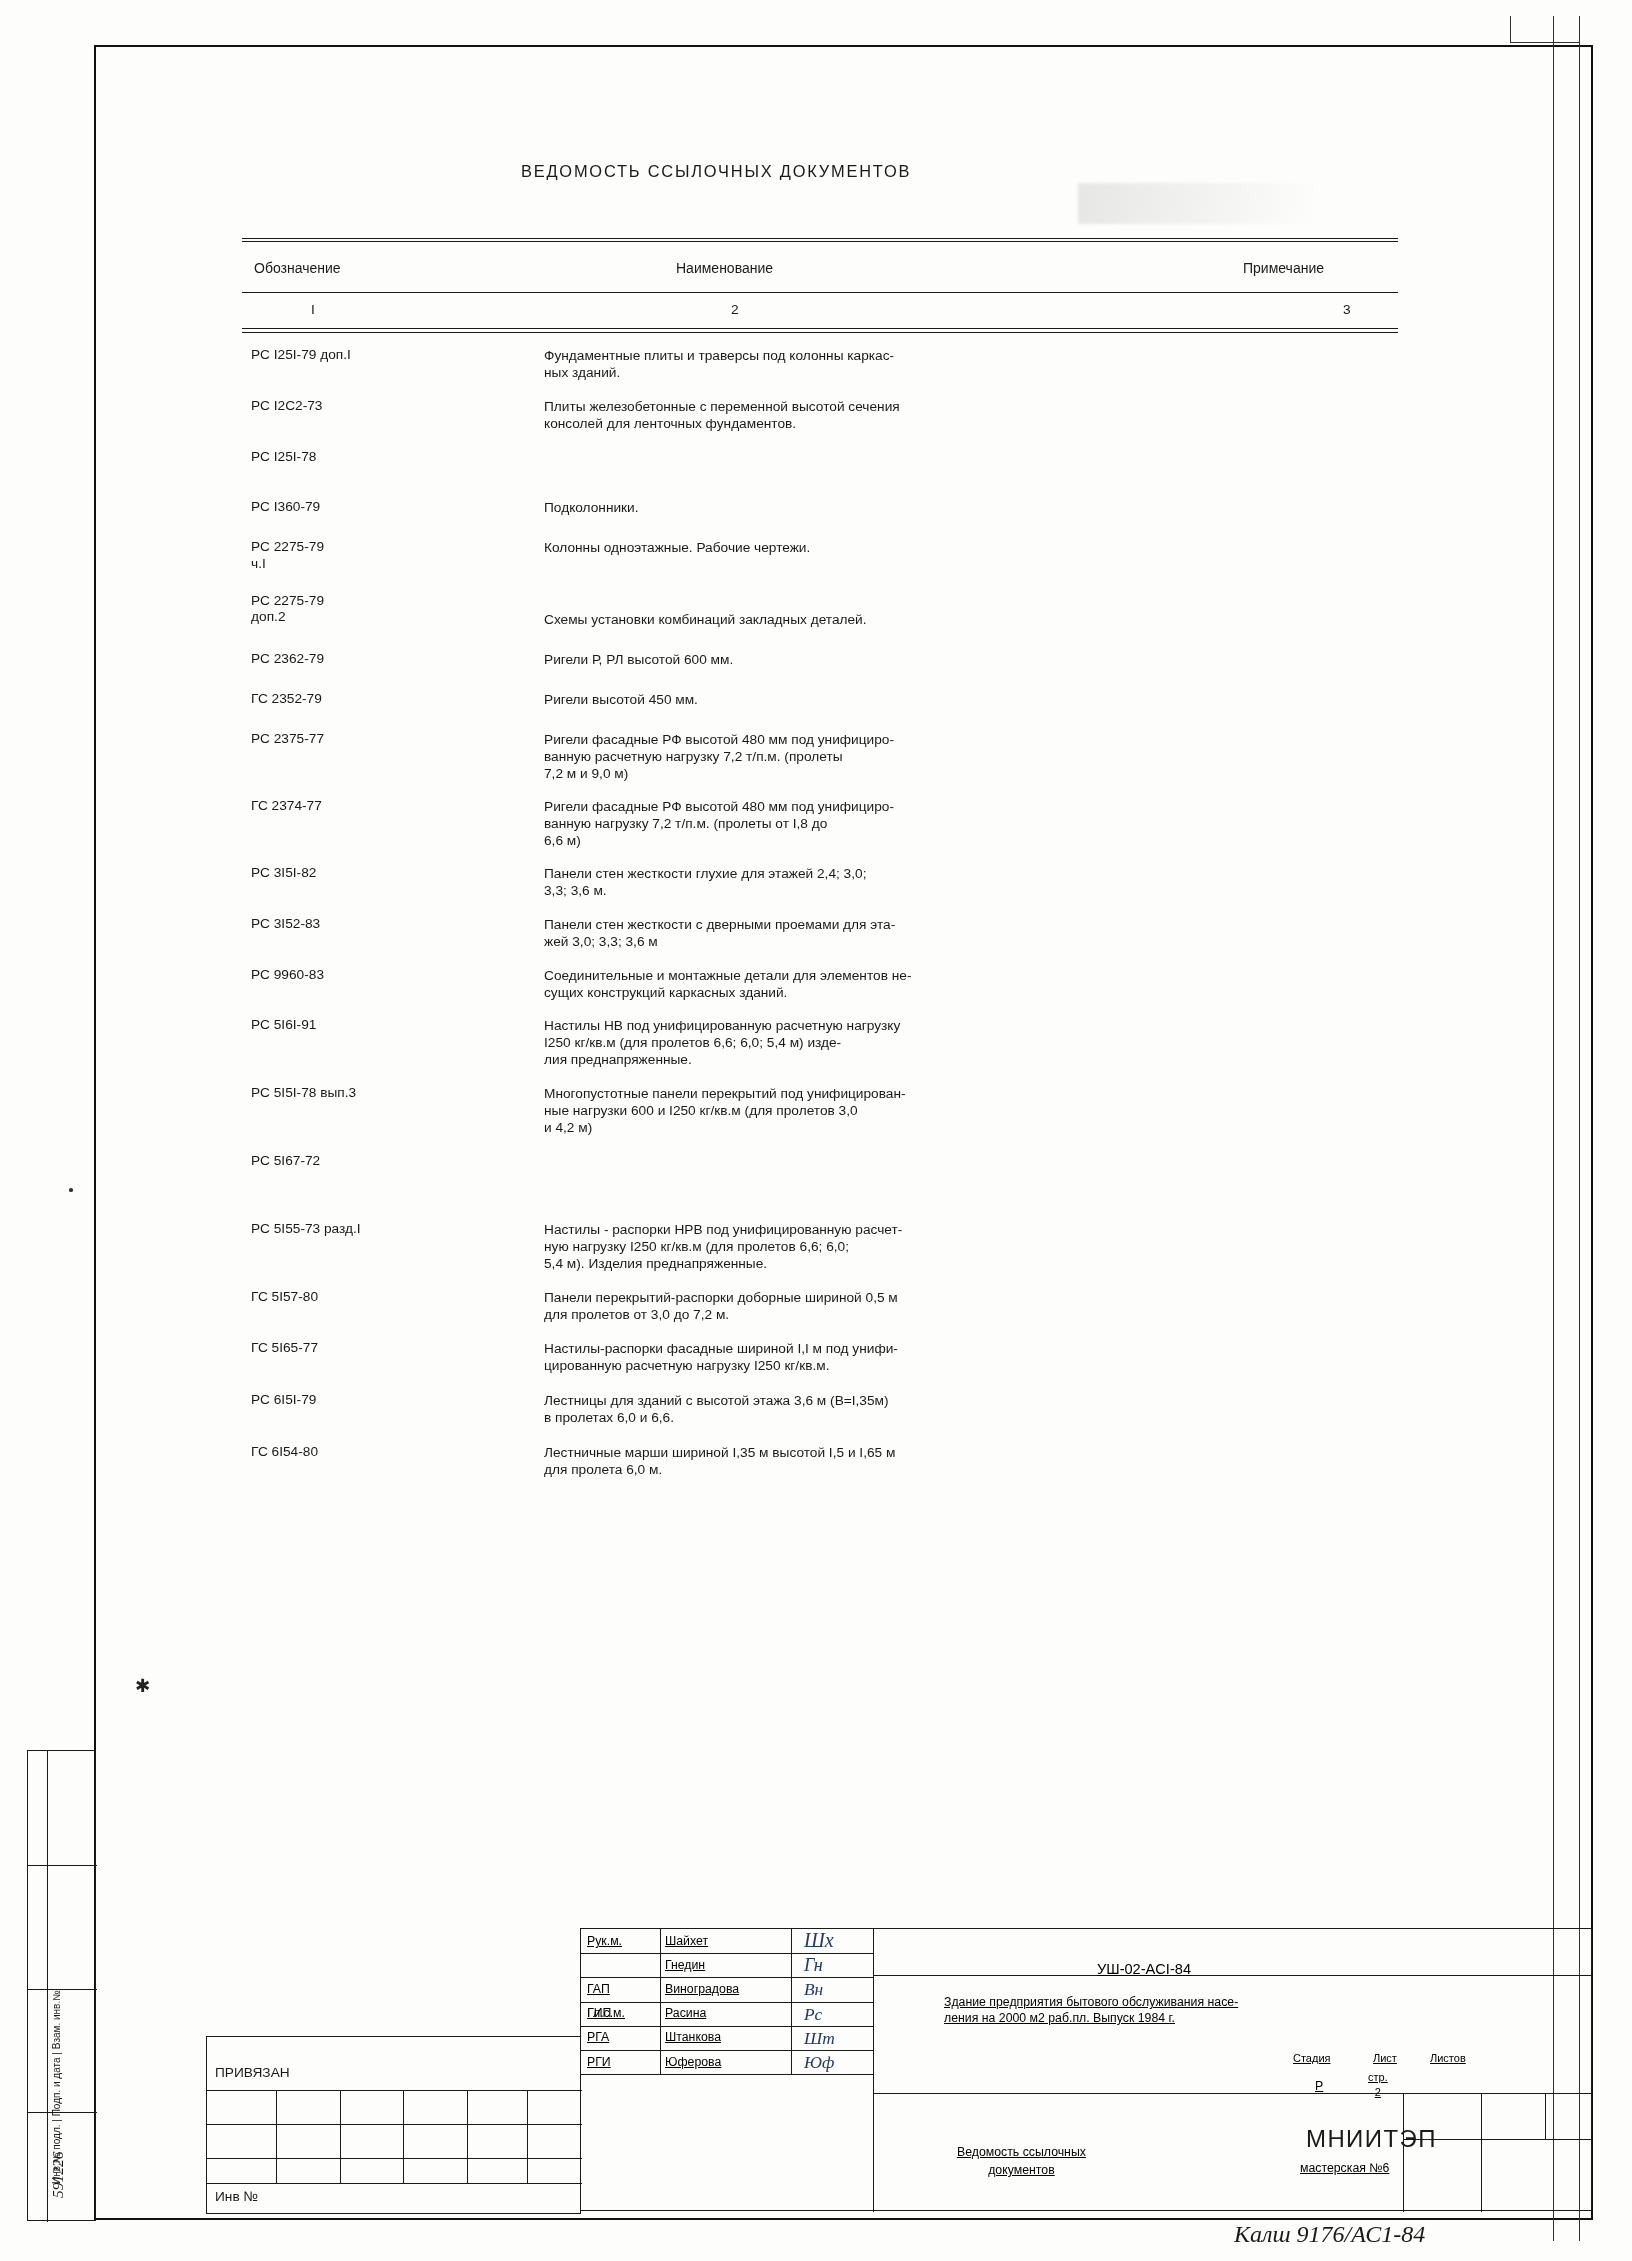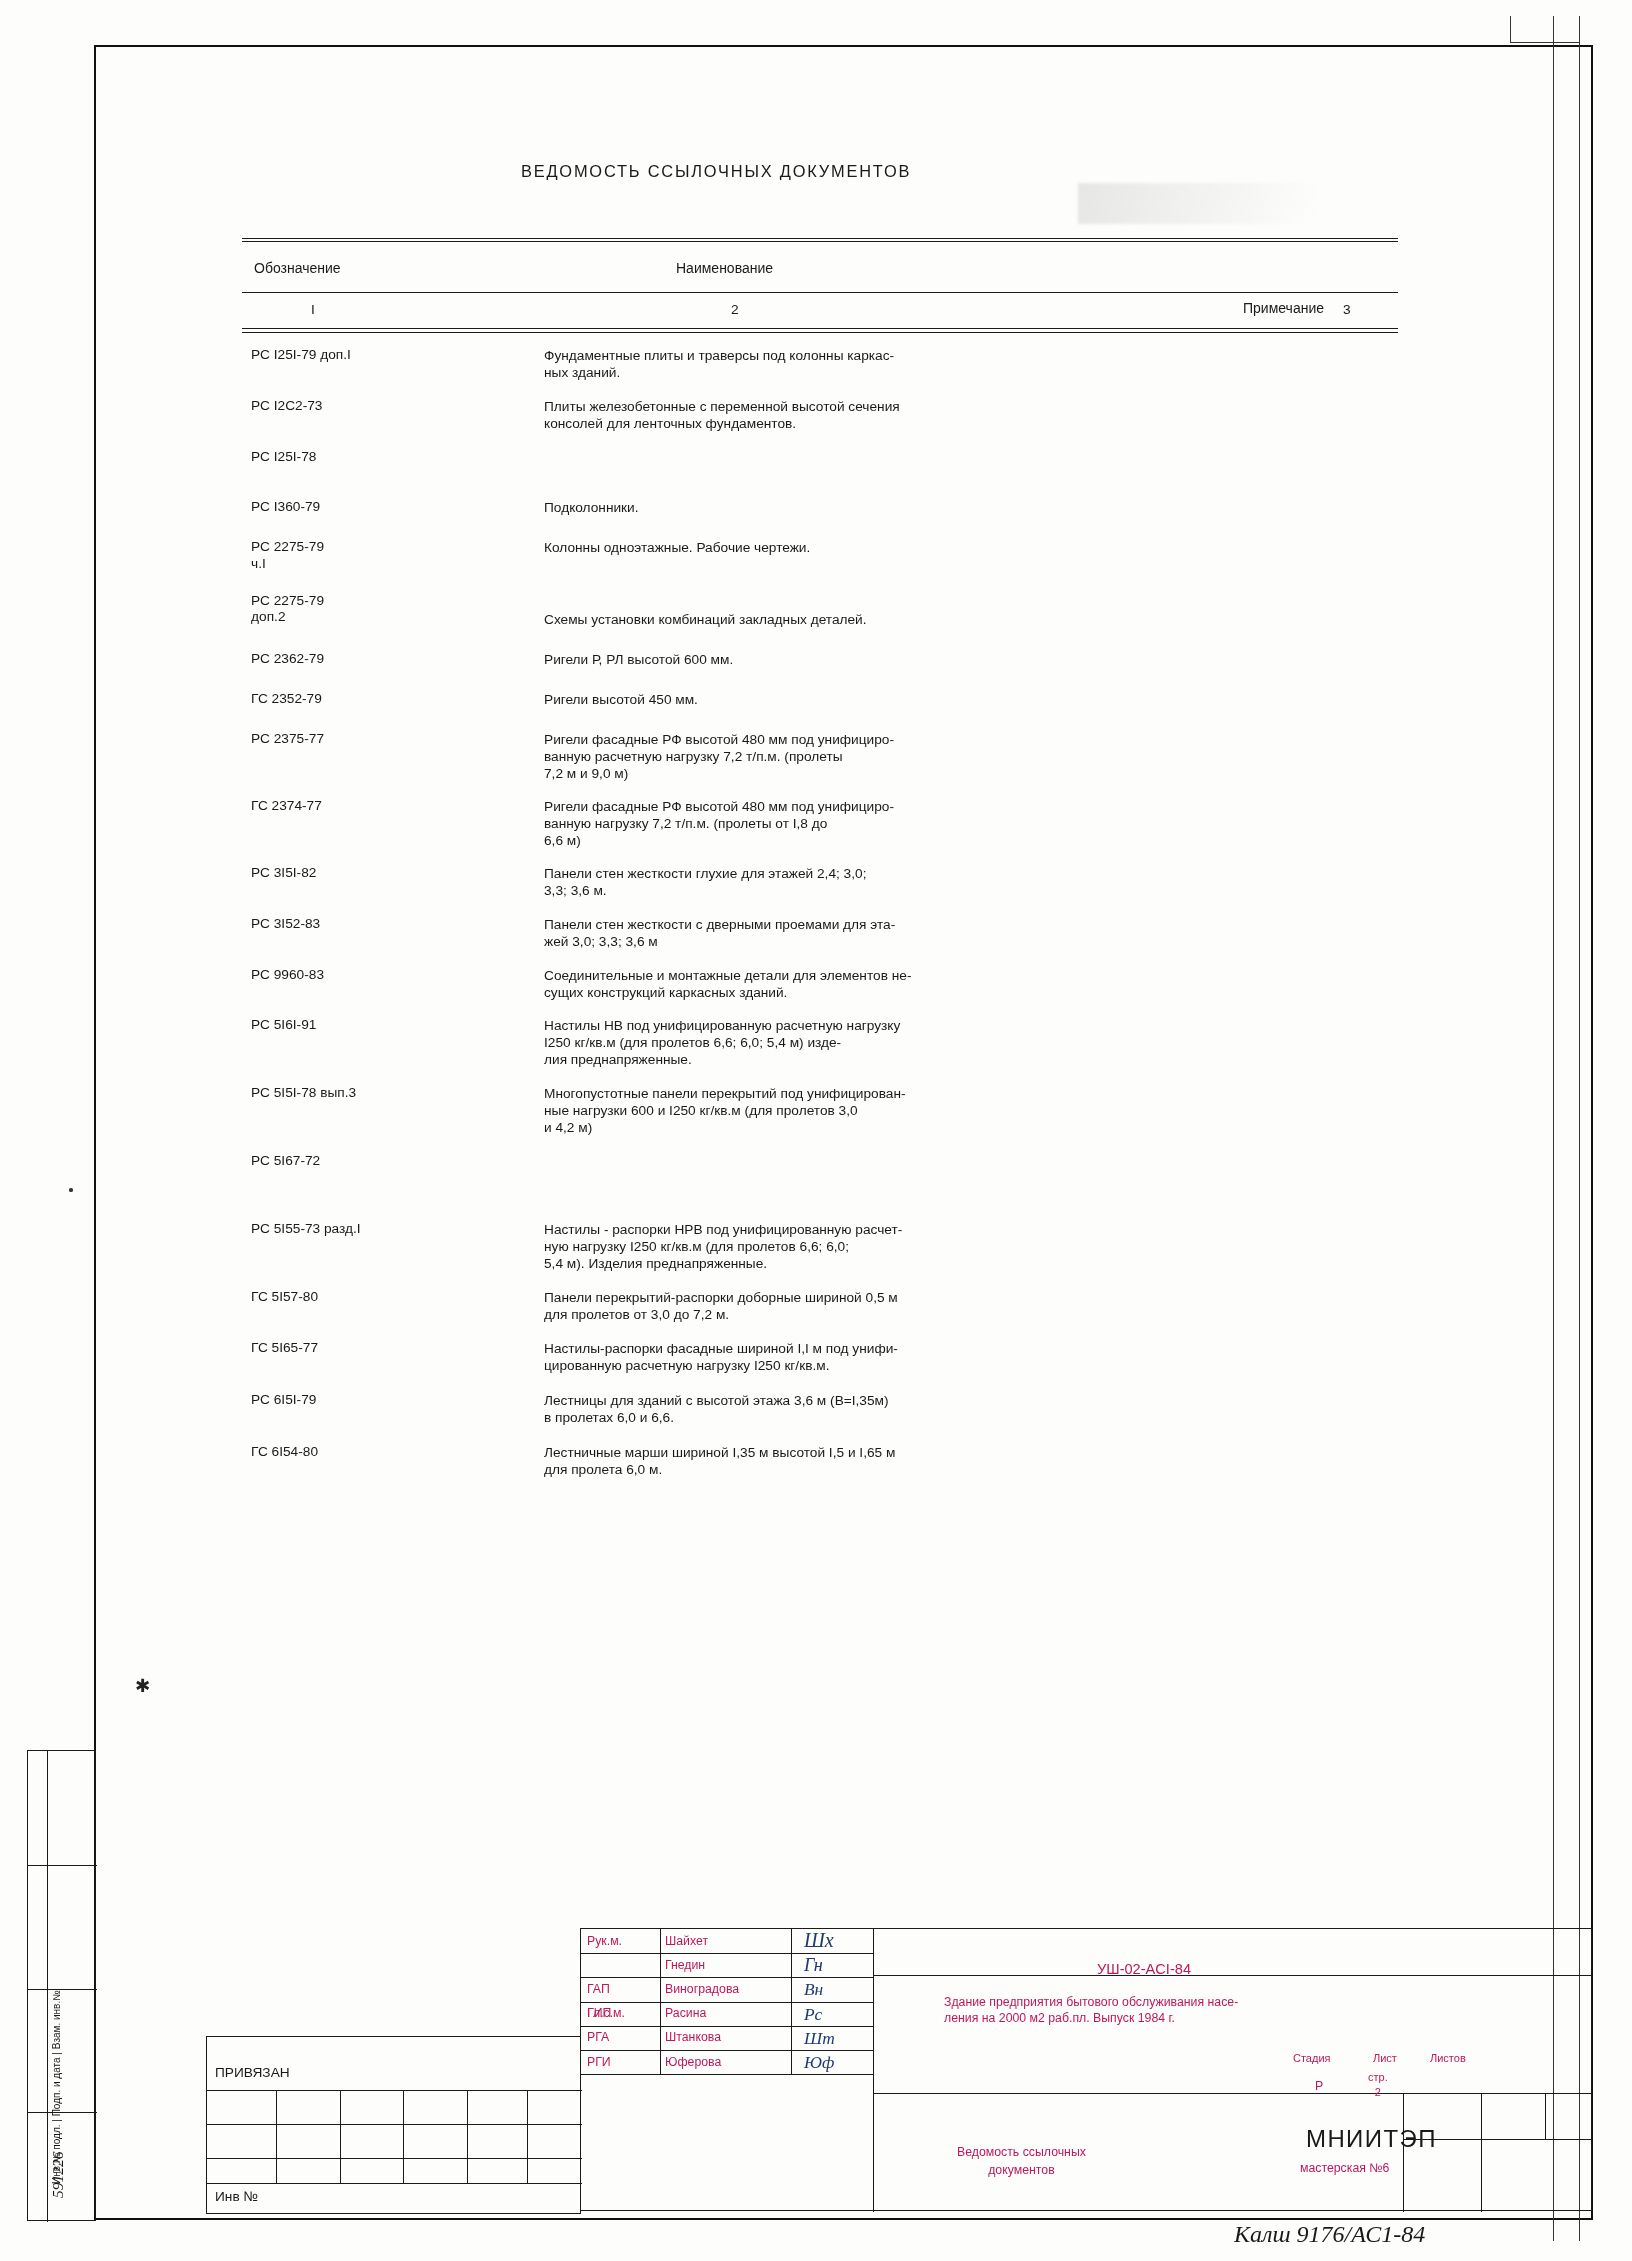--- a/index.html
+++ b/index.html
@@ -108,21 +108,21 @@
     border-top: 0.9px solid #1a1a1a;
   }
   .col-h {
     position: absolute;
     font-size: 14px;
     color: #1a1a1a;
     white-space: nowrap;
   }
   .col-h1 { left: 254px;  top: 260px; }
   .col-h2 { left: 676px; top: 260px; }
-  .col-h3 { left: 1243px; top: 260px; margin-top: 40px; }
+  .col-h3 { left: 1243px; top: 260px; }
 
   .col-n {
     position: absolute;
     font-size: 13.7px;
     color: #1a1a1a;
   }
   .col-n1 { left: 311px;  top: 302px; }
   .col-n2 { left: 731px; top: 302px; }
   .col-n3 { left: 1343px; top: 302px; }
 
@@ -178,22 +178,23 @@
     box-sizing: border-box;
     background: rgba(255,255,255,0.0);
   }
   .sline { position: absolute; background: #1a1a1a; }
   .sv { width: 0.9px; }
   .sh { height: 0.9px; }
 
   .stxt {
     position: absolute;
     font-size: 12.3px;
-    color: #be185d;
-    white-space: nowrap;
+    color: #000000;
+    white-space: nowrap;
+    text-decoration: underline;
   }
   .stxt.sm { font-size: 11px; }
   .stxt.lg { font-size: 14.6px; }
 
   .signature {
     position: absolute;
     font-family: "Liberation Serif", serif;
     font-style: italic;
     color: #1f3a6e;
     white-space: nowrap;

